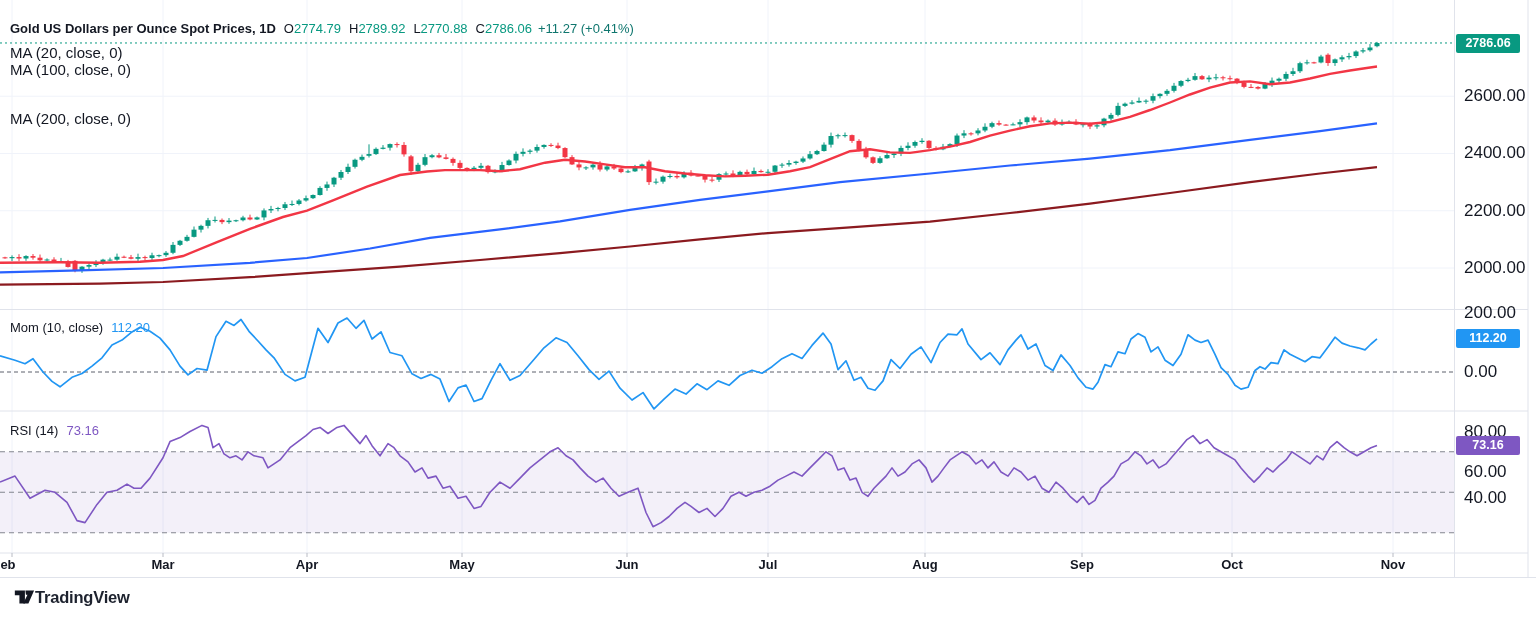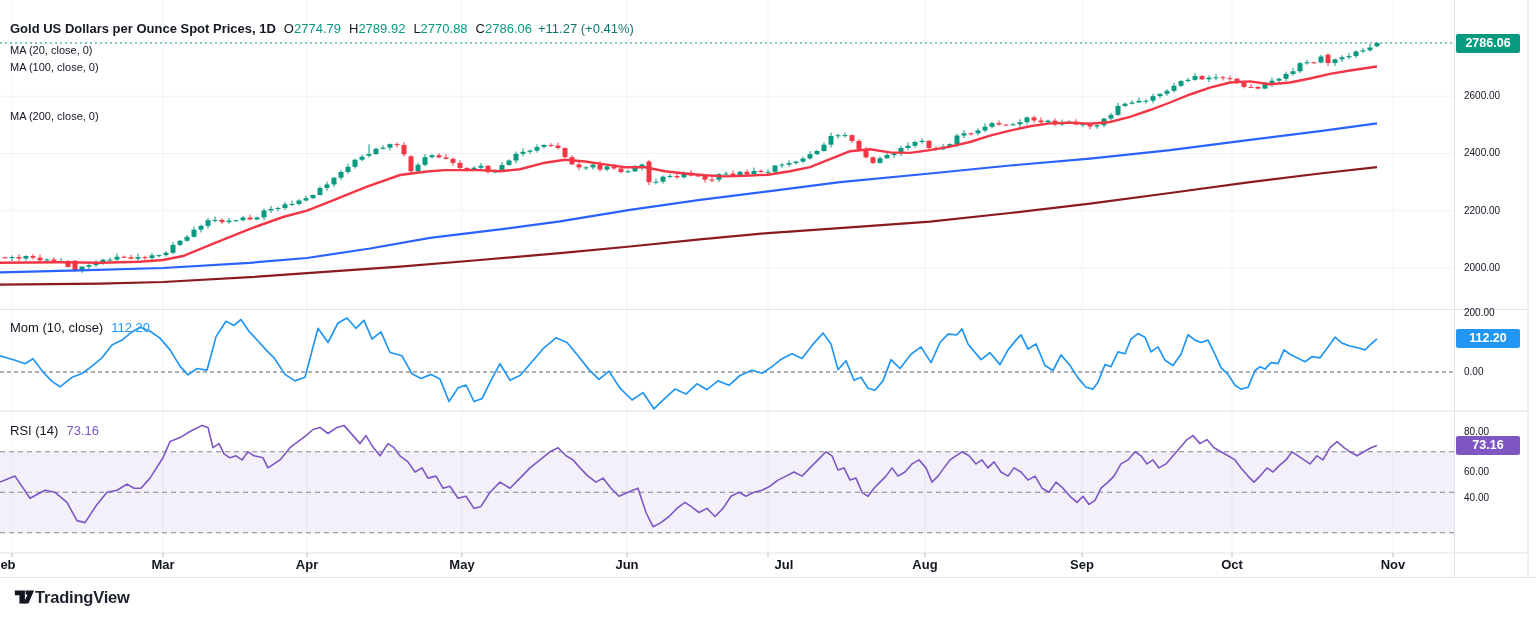--- a/index.html
+++ b/index.html
@@ -6,27 +6,27 @@
   body{width:1536px;height:618px;position:relative;overflow:hidden;
        font-family:"Liberation Sans","DejaVu Sans",sans-serif;color:#131722;}
   #chart-svg{position:absolute;left:0;top:0;z-index:1;}
   .pane-hit{position:absolute;left:0;width:1454px;z-index:2;cursor:crosshair;}
   .legend{position:absolute;left:10px;z-index:4;font-size:13px;white-space:nowrap;}
   .legend-title{font-weight:700;}
   .ohlc-group{margin-left:8px;}
   .ohlc-k{color:#131722;}
   .ohlc-v{color:#089981;}
   .chg{color:#0f766e;margin-left:6px;}
-  .ma-row{position:absolute;left:10px;z-index:4;font-size:11px;color:#131722;white-space:nowrap;}
+  .ma-row{position:absolute;left:10px;z-index:4;font-size:15px;color:#131722;white-space:nowrap;}
   .ind-label{position:absolute;left:10px;z-index:4;font-size:13px;white-space:nowrap;color:#131722;}
   .ind-val{margin-left:8px;font-weight:400;}
   .mom-val{color:#2196f3;}
   .rsi-val{color:#7e57c2;}
   #price-scale{position:absolute;left:1454px;top:0;width:74px;height:553px;z-index:3;cursor:ns-resize;}
-  .tick-label{position:absolute;left:10px;height:14px;line-height:14px;font-size:10px;color:#131722;}
+  .tick-label{position:absolute;left:10px;height:14px;line-height:14px;font-size:17px;color:#131722;}
   .badge{position:absolute;left:2px;width:64px;height:19px;line-height:19px;border-radius:2px;
          color:#fff;font-size:12.5px;font-weight:700;text-align:center;z-index:4;}
   #price-badge{top:34px;background:#089981;}
   #mom-badge{top:329px;background:#2196f3;}
   #rsi-badge{top:436px;background:#7e57c2;}
   #time-scale{position:absolute;left:0;top:553px;width:1528px;height:25px;z-index:3;cursor:ew-resize;}
   .month-label{position:absolute;top:4px;transform:translateX(-50%);font-size:13px;font-weight:700;color:#131722;}
   #footer{position:absolute;left:13px;top:586px;z-index:4;display:flex;align-items:center;cursor:pointer;}
   #brand-text{font-size:16.5px;font-weight:700;color:#1d222e;letter-spacing:-0.2px;}
 </style>
@@ -522,21 +522,21 @@
     <div class="tick-label" style="top: 465px;">60.00</div>
     <div class="tick-label" style="top: 491px;">40.00</div>
   </div>
 
 <div id="time-scale">
     <div class="month-label" style="left: 4px;">Feb</div>
     <div class="month-label" style="left: 163px;">Mar</div>
     <div class="month-label" style="left: 307px;">Apr</div>
     <div class="month-label" style="left: 462px;">May</div>
     <div class="month-label" style="left: 627px;">Jun</div>
-    <div class="month-label" style="left: 768px; margin-left: 16px;">Jul</div>
+    <div class="month-label" style="left: 768px;">Jul</div>
     <div class="month-label" style="left: 925px;">Aug</div>
     <div class="month-label" style="left: 1082px;">Sep</div>
     <div class="month-label" style="left: 1232px;">Oct</div>
     <div class="month-label" style="left: 1393px;">Nov</div>
   </div>
 
 <div id="footer">
   <svg width="22" height="22" viewBox="0 0 24 24">
     <path d="M2 5 h11 v14 h-6 v-9 h-5 z" fill="#131722"></path>
     <path d="M13.5 5 H23 L16.8 19 h-5.6 l4.6 -9.4 h-1.7 z" fill="#131722"></path>

